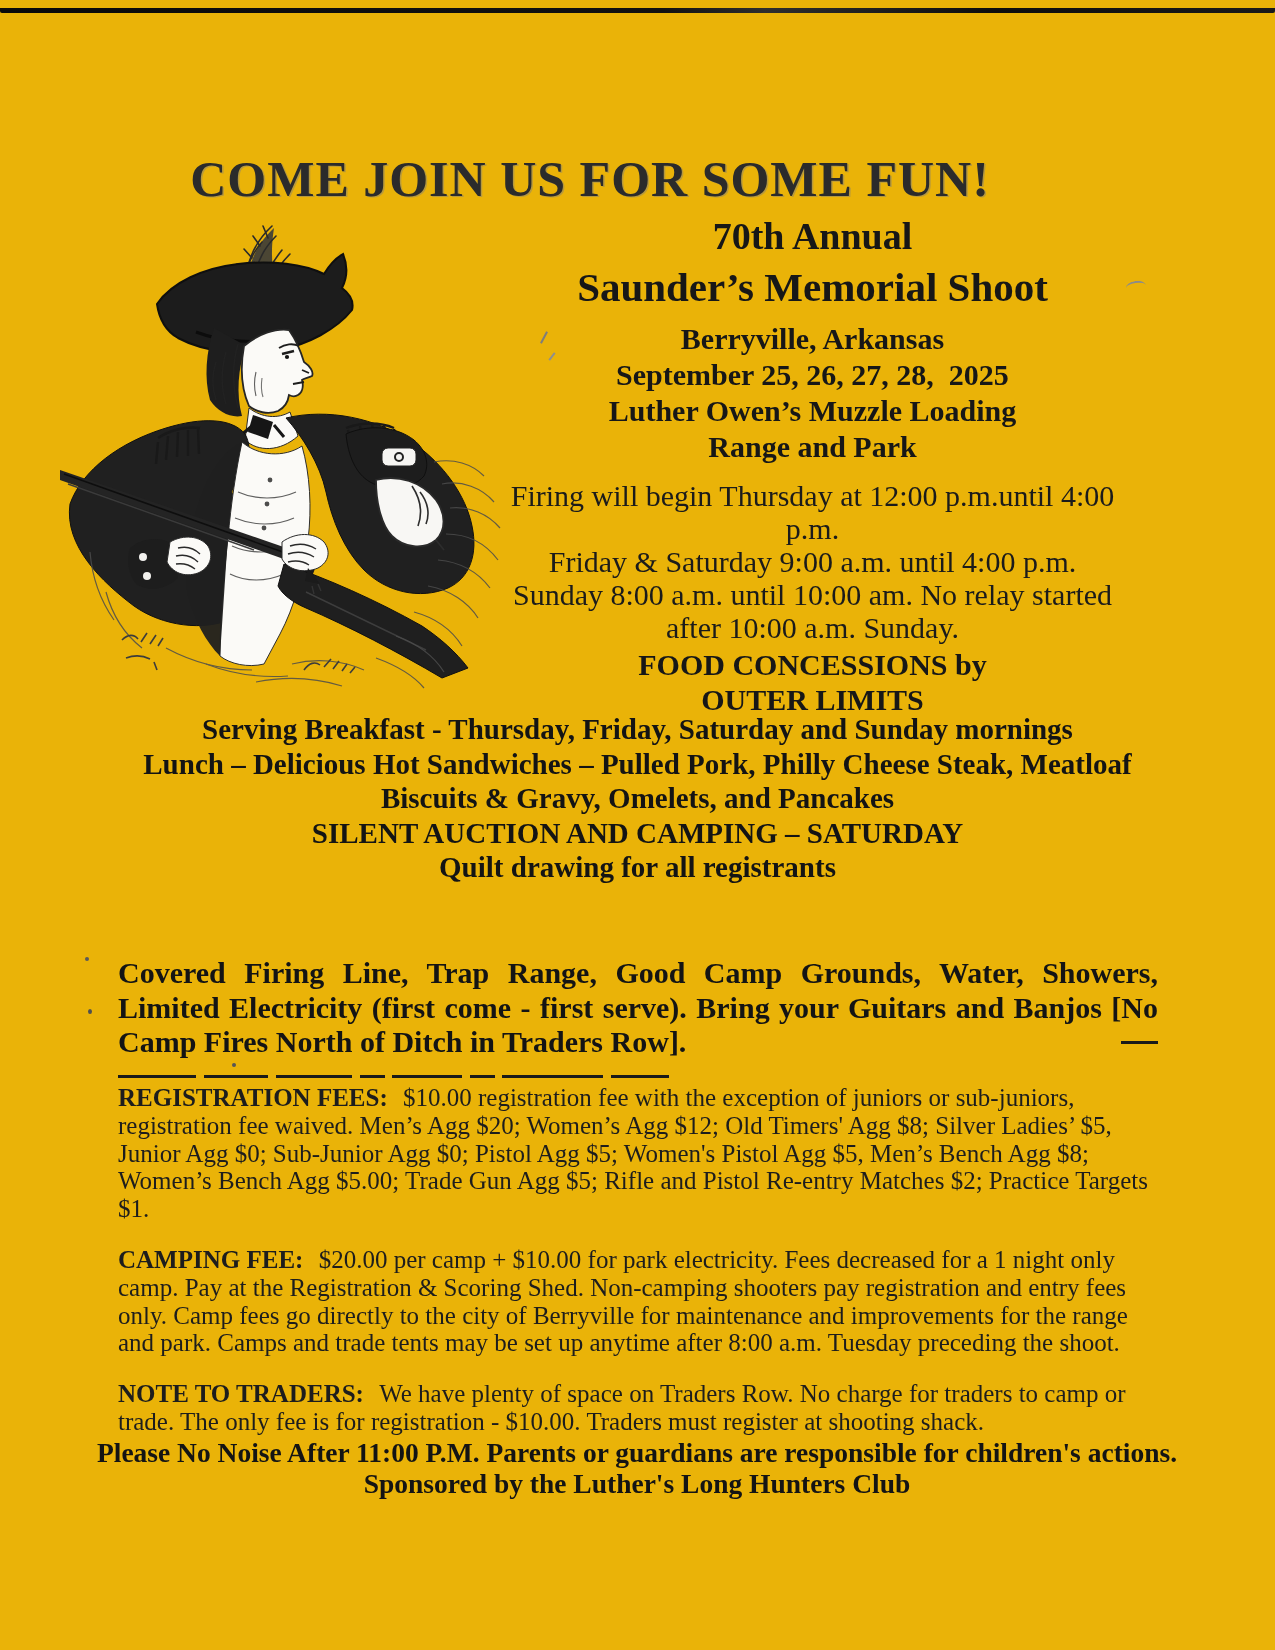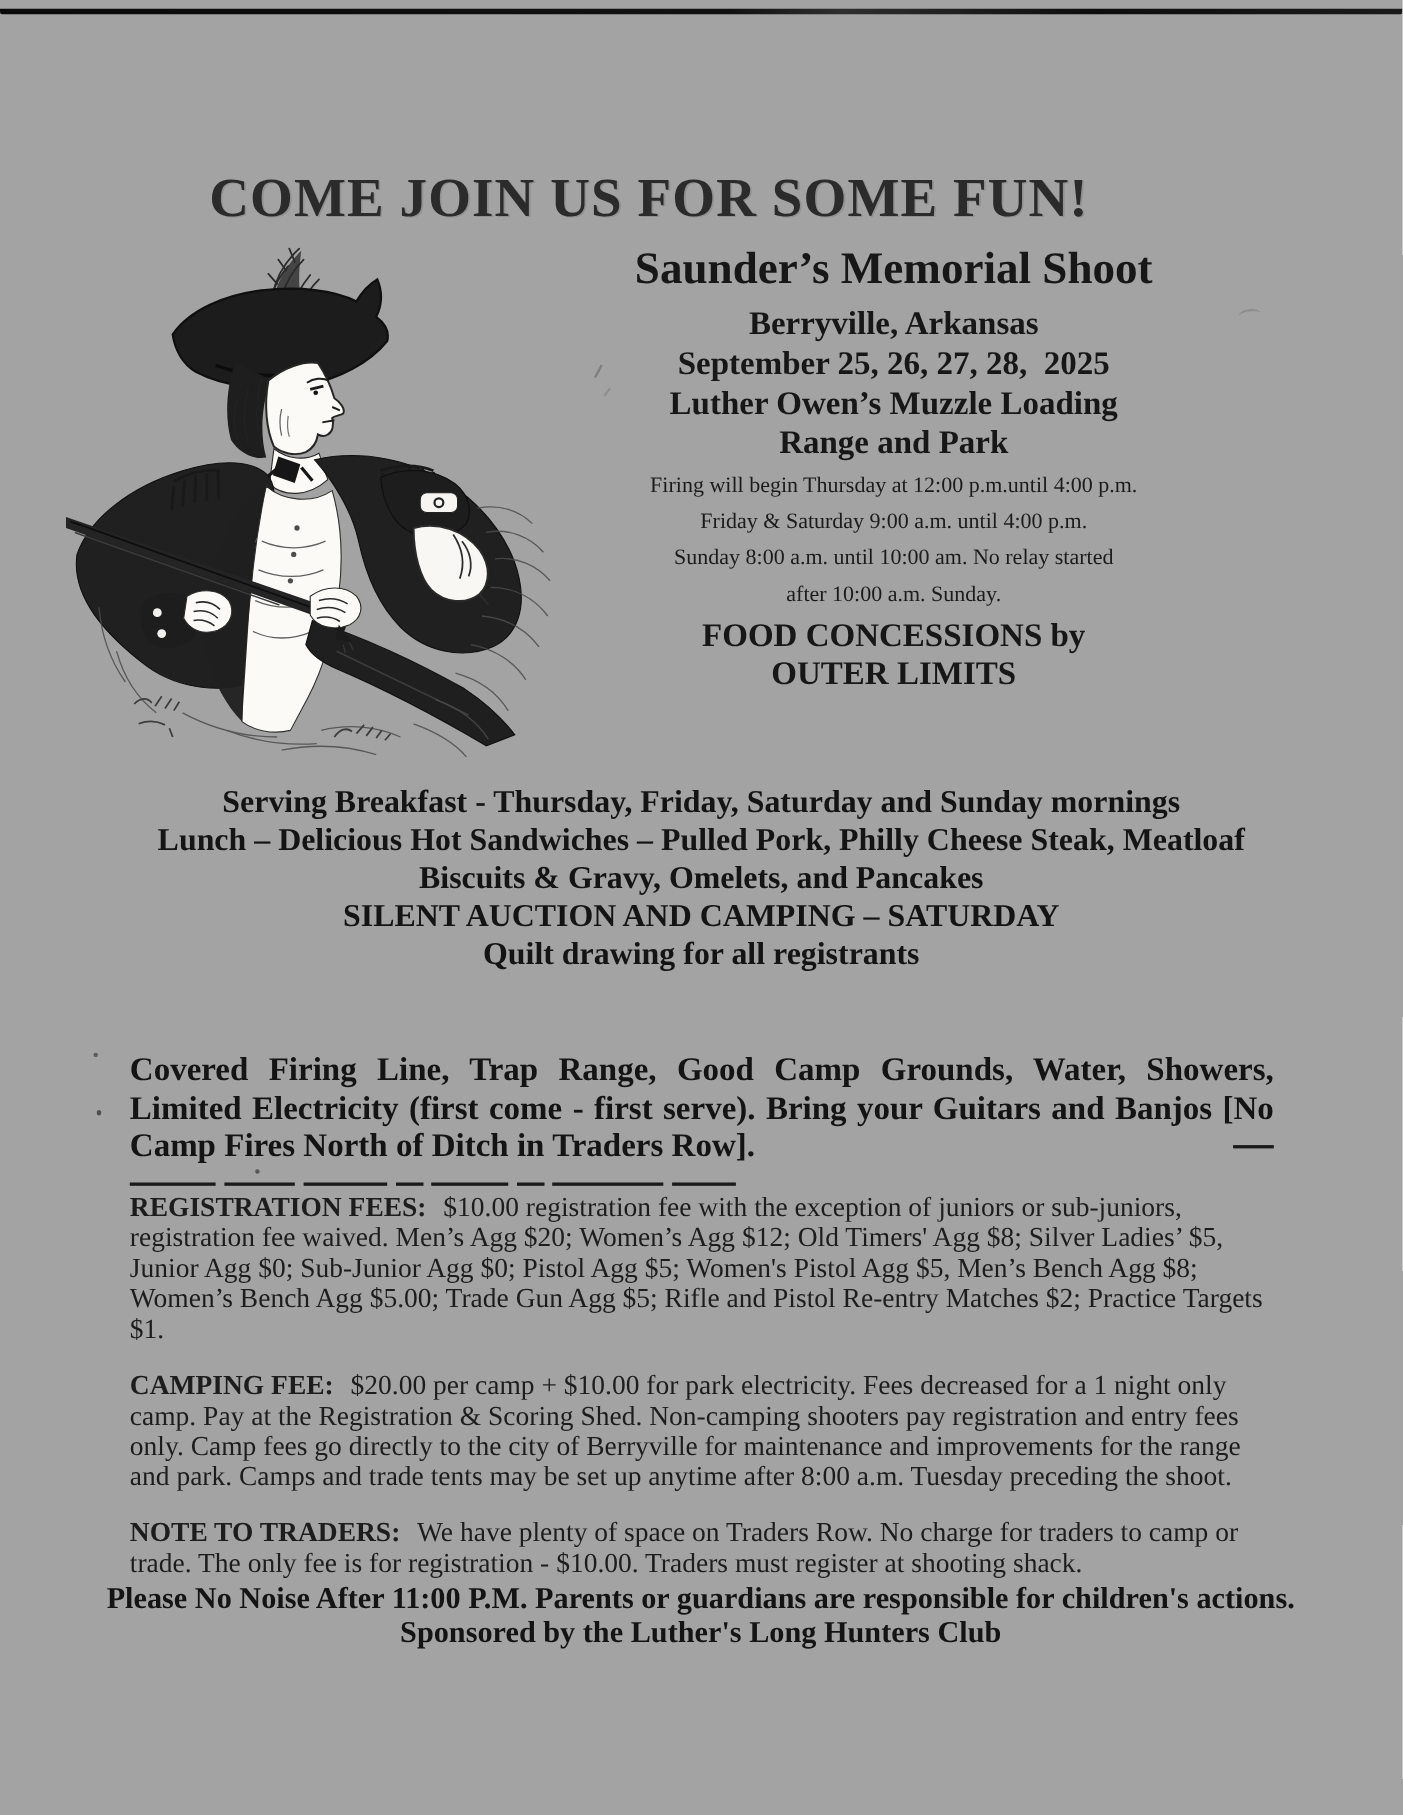--- a/index.html
+++ b/index.html
@@ -1,38 +1,38 @@
 <!DOCTYPE html>
 <html><head>
 <meta charset="utf-8">
 <style>
   html,body { margin:0; padding:0; background:#e8e8e8; }
   .page {
     position:relative; width:1275px; height:1650px; margin:0 auto;
-    background:#a3a3a3; color:#1d1d1d; overflow:hidden;
+    background:#eab308; color:#1d1d1d; overflow:hidden;
     font-family:"Liberation Serif","DejaVu Serif",serif;
   }
   .top-rule {
     position:absolute; top:8px; left:0; width:100%; height:5px;
     background:linear-gradient(90deg,#0a0a0a 0%,#111 52%,#2e2e2e 60%,#0d0d0d 78%,#1a1a1a 100%);
     border-radius:0 0 2px 2px;
   }
   .banner {
     position:absolute; top:150px; left:20px; width:1140px;
     text-align:center; font-weight:bold; font-size:50px; letter-spacing:1px;
     color:#2b2b2b; text-shadow:1.5px 1px 0 rgba(125,125,125,.45);
     white-space:nowrap;
   }
   .illustration { position:absolute; left:46px; top:212px; width:472px; height:478px; }
   .hero-right { position:absolute; left:505px; top:214px; width:615px; text-align:center; color:#171717; }
   .ev-edition { font-size:38px; font-weight:bold; line-height:44px; }
   .ev-name    { font-size:41px; font-weight:bold; line-height:52px; margin-top:3px; }
   .ev-sub     { font-size:30px; font-weight:bold; line-height:36px; white-space:pre; }
   .ev-sub.first { margin-top:8px; }
-  .schedule   { margin-top:4px; font-size:20px; line-height:33px; color:#1b1b1b; }
+  .schedule   { margin-top:14px; font-size:30px; line-height:33px; color:#1b1b1b; }
   .food       { margin-top:3px; font-weight:bold; font-size:30px; line-height:35px; }
   .highlights {
     position:absolute; top:712px; left:0; width:100%;
     text-align:center; font-weight:bold; font-size:29px; line-height:34.5px; color:#141414;
   }
   .features {
     position:absolute; top:956px; left:118px; width:1040px;
     font-weight:bold; font-size:30px; line-height:34.5px; text-align:justify; color:#141414;
   }
   .uw { border-bottom:3px solid #1a1a1a; padding-bottom:17px; }
@@ -185,20 +185,21 @@
     </g>
 
     <g stroke="#3c3c3c" stroke-width="1.6" fill="none">
       <path d="M76,428 c6,-6 12,-6 16,-1 m3,3 l6,-9 m3,11 l6,-9 m2,11 l5,-8"></path>
       <path d="M80,446 c8,-3 16,-3 24,1 m4,3 l3,8"></path>
       <path d="M258,458 c5,-7 11,-9 16,-5 m4,2 l7,-8 m2,10 l6,-8 m3,10 l5,-7 m3,9 l5,-6"></path>
     </g>
   </svg>
 
   <div class="hero-right">
+    <div class="ev-edition">70th Annual</div>
     <div class="ev-name">Saunder’s Memorial Shoot</div>
     <div class="ev-sub first">Berryville, Arkansas</div>
     <div class="ev-sub">September 25, 26, 27, 28,  2025</div>
     <div class="ev-sub">Luther Owen’s Muzzle Loading</div>
     <div class="ev-sub">Range and Park</div>
     <div class="schedule">
       <div>Firing will begin Thursday at 12:00 p.m.until 4:00 p.m.</div>
       <div>Friday &amp; Saturday 9:00 a.m. until 4:00 p.m.</div>
       <div>Sunday 8:00 a.m. until 10:00 am. No relay started</div>
       <div>after 10:00 a.m. Sunday.</div>

